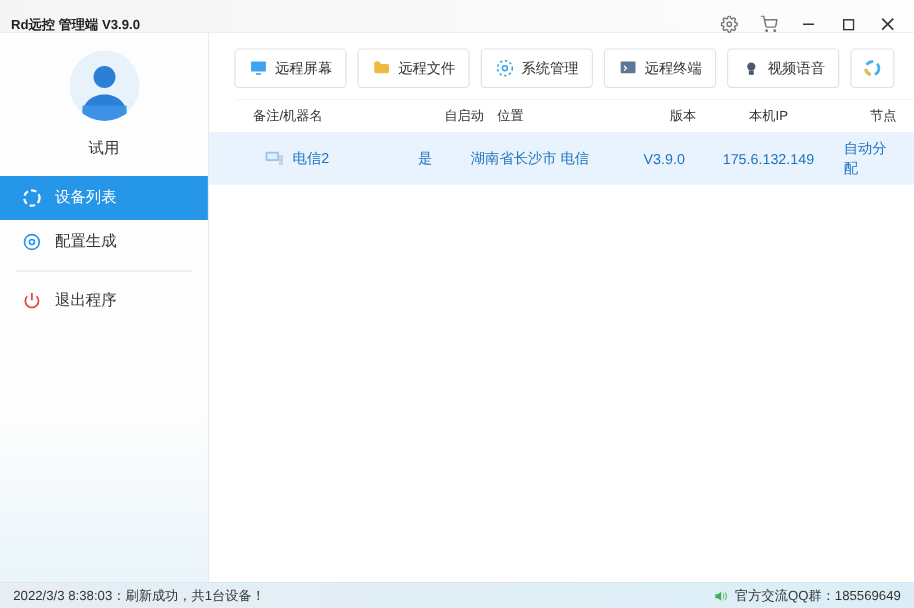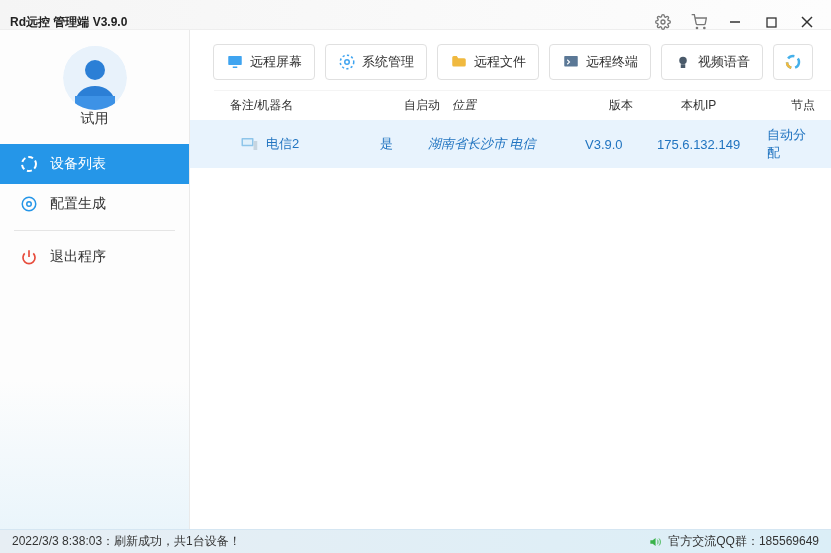--- a/index.html
+++ b/index.html
@@ -9,36 +9,36 @@
 .titlebar .title { font-size: 12px; font-weight: bold; color: #222; }
 .titlebar .spacer { flex: 1; }
 .titlebar .ctl { width: 36px; height: 30px; display: flex; align-items: center; justify-content: center; cursor: pointer; color: #555; }
 .titlebar .ctl svg { display: block; }
 
 .body { display: flex; height: calc(100% - 30px - 24px); }
 
 .sidebar { width: 190px; background: linear-gradient(to bottom, #fdfdfd 70%, #eaf5fb 100%); display: flex; flex-direction: column; border-right: 1px solid #eaeaea; }
 .avatar-wrap { display: flex; flex-direction: column; align-items: center; padding: 16px 0 16px; }
 .avatar { width: 64px; height: 64px; border-radius: 50%; background: radial-gradient(circle at 50% 40%, #e6f1fb 0%, #e6f1fb 60%, transparent 61%); display: flex; align-items: flex-end; justify-content: center; overflow: hidden; }
-.trial { margin-top: 0; font-size: 14px; color: #333; }
+.trial { margin-top: 16px; font-size: 14px; color: #333; }
 .menu-item { display: flex; align-items: center; padding: 0 20px; height: 40px; font-size: 14px; color: #333; cursor: pointer; gap: 12px; }
 .menu-item.active { background: #2596e8; color: #fff; text-align: right; }
 .menu-item .mico { width: 18px; height: 18px; display: flex; align-items: center; justify-content: center; }
 .divider { height: 1px; background: #e5e5e5; margin: 6px 14px; }
 
 .main { flex: 1; display: flex; flex-direction: column; background: #fff; align-items: flex-end; }
 .toolbar { display: flex; gap: 10px; padding: 14px 18px 10px; align-items: center; flex-wrap: wrap; }
 .tbtn { height: 36px; border: 1px solid #e0e0e0; border-radius: 4px; padding: 0 12px; display: flex; align-items: center; gap: 6px; font-size: 13px; color: #333; cursor: pointer; background: #fff; }
 .tbtn .tico { width: 18px; height: 18px; display: flex; align-items: center; justify-content: center; }
 .tbtn:last-child { margin-left: auto; padding: 0 10px; }
 
 .thead { display: flex; padding: 6px 16px; font-size: 12px; color: #333; border-top: 1px solid #f4f4f4; }
 .col-name { width: 150px; }
 .col-auto { width: 48px; margin-left: 24px; }
-.col-loc { width: 157px; font-style: italic; }
+.col-loc { width: 157px; }
 .col-ver { width: 72px; }
 .col-ip { width: 110px; }
 .col-node { flex: 1; }
 
 .tbody { flex: 1; overflow: auto; font-size: 13px; }
 .group-row { display: flex; align-items: center; padding: 6px 10px; color: #333; font-weight: bold; gap: 4px; cursor: pointer; }
 .earth { width: 18px; height: 18px; margin: 0 4px 0 2px; }
 .row { display: flex; align-items: center; padding: 6px 16px; background: #e8f3fd; color: #2174c0; }
 .row .col-name { display: flex; align-items: center; gap: 8px; padding-left: 34px; }
 .pcico { width: 18px; height: 16px; }
@@ -134,34 +134,34 @@
         <span class="tico">
             <svg width="18" height="18" viewBox="0 0 24 24">
               <rect x="3" y="4" width="18" height="12" rx="1" fill="#3fa4f0"></rect>
               <rect x="9" y="18" width="6" height="2" fill="#3fa4f0"></rect>
             </svg>
           </span>
         <span>远程屏幕</span>
       </div>
       <div class="tbtn">
         <span class="tico">
+            <svg width="18" height="18" viewBox="0 0 24 24">
+              <path d="M3 6a2 2 0 012-2h4l2 3h8a2 2 0 012 2v7a2 2 0 01-2 2H5a2 2 0 01-2-2V6z" fill="#f0b93f"></path>
+            </svg>
+          </span>
+        <span>远程文件</span>
+      </div>
+      <div class="tbtn">
+        <span class="tico">
             <svg width="18" height="18" viewBox="0 0 24 24" fill="none" stroke="#3fa4f0" stroke-width="2">
               <circle cx="12" cy="12" r="3"></circle>
               <circle cx="12" cy="12" r="9" stroke-dasharray="3 3"></circle>
             </svg>
           </span>
         <span>系统管理</span>
-      </div>
-      <div class="tbtn">
-        <span class="tico">
-            <svg width="18" height="18" viewBox="0 0 24 24">
-              <path d="M3 6a2 2 0 012-2h4l2 3h8a2 2 0 012 2v7a2 2 0 01-2 2H5a2 2 0 01-2-2V6z" fill="#f0b93f"></path>
-            </svg>
-          </span>
-        <span>远程文件</span>
       </div>
       <div class="tbtn">
         <span class="tico">
             <svg width="18" height="18" viewBox="0 0 24 24">
               <rect x="3" y="4" width="18" height="14" rx="1" fill="#5b7896"></rect>
               <path d="M7 9l3 3-3 3" stroke="#fff" stroke-width="1.5" fill="none"></path>
             </svg>
           </span>
         <span>远程终端</span>
       </div>

